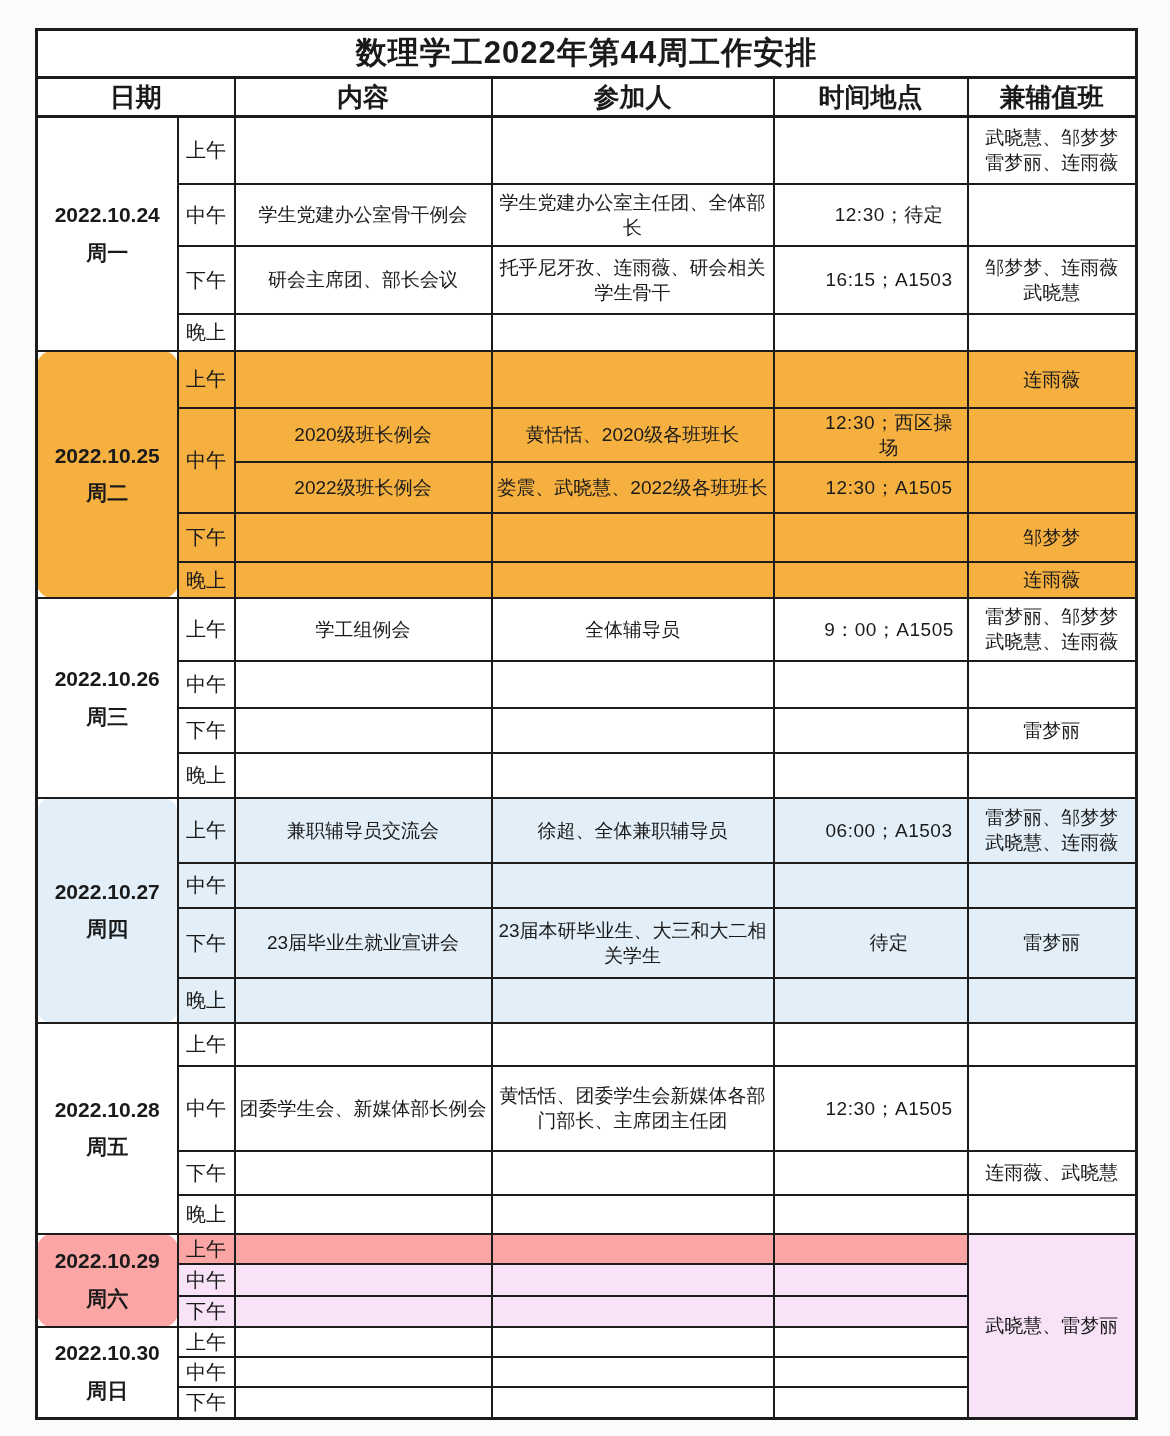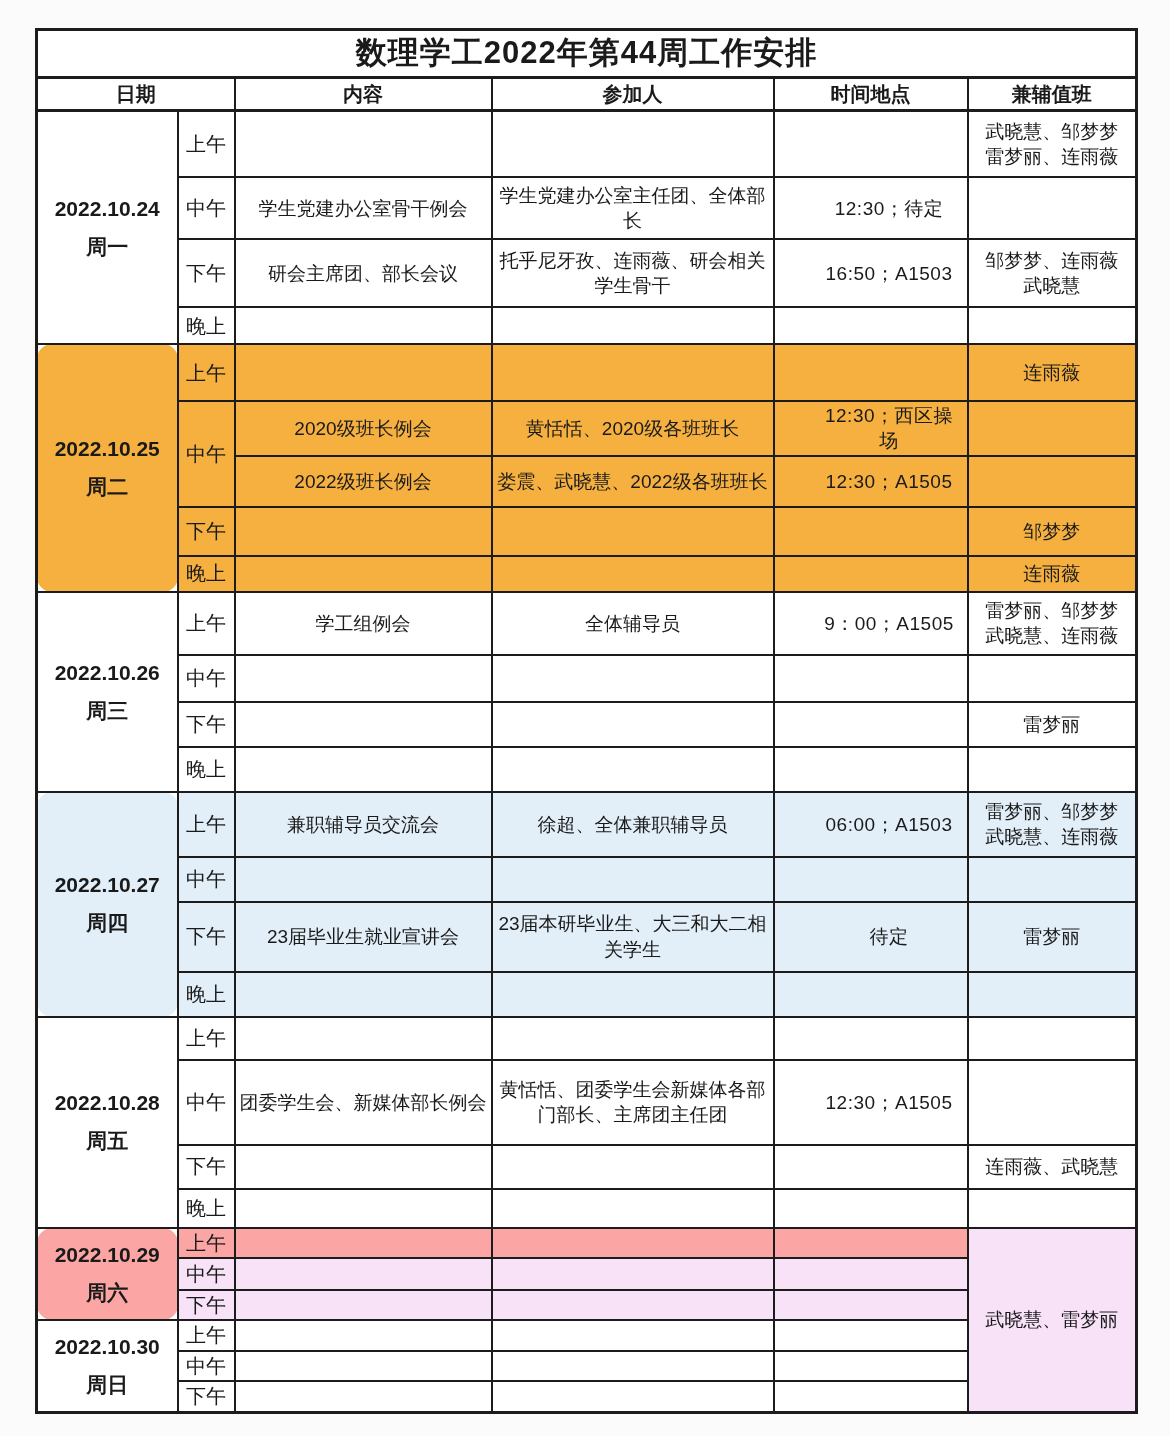--- a/index.html
+++ b/index.html
@@ -22,21 +22,21 @@
     padding:1px 4px;
     white-space:pre-line;
     overflow:hidden;
   }
   td.title-cell{
     font-size:31px;font-weight:bold;letter-spacing:1px;
     border-bottom:3px solid #1c1c1c;
     padding:2px 7px;
   }
   tr.header-row td{
-    font-weight:bold;font-size:20px;
+    font-weight:bold;font-size:26px;
     border-bottom:3px solid #1c1c1c;
   }
   td.date-cell{font-weight:bold;font-size:21px;line-height:1.8;border-radius:15px;}
   td.period-cell{font-size:20px;text-align:center;}
   td.time-cell{font-size:19px;letter-spacing:0.5px;padding-left:41px;}
 </style>
 </head>
 <body>
 
 <table class="schedule">
@@ -76,21 +76,21 @@
     <td class="period-cell">中午</td>
     <td>学生党建办公室骨干例会</td>
     <td>学生党建办公室主任团、全体部长</td>
     <td class="time-cell">12:30；待定</td>
     <td></td>
   </tr>
   <tr style="height:68px">
     <td class="period-cell">下午</td>
     <td>研会主席团、部长会议</td>
     <td>托乎尼牙孜、连雨薇、研会相关学生骨干</td>
-    <td class="time-cell">16:50；A1503</td>
+    <td class="time-cell">16:15；A1503</td>
     <td>邹梦梦、连雨薇
 武晓慧</td>
   </tr>
   <tr style="height:37px">
     <td class="period-cell">晚上</td>
     <td></td>
     <td></td>
     <td class="time-cell"></td>
     <td></td>
   </tr>

